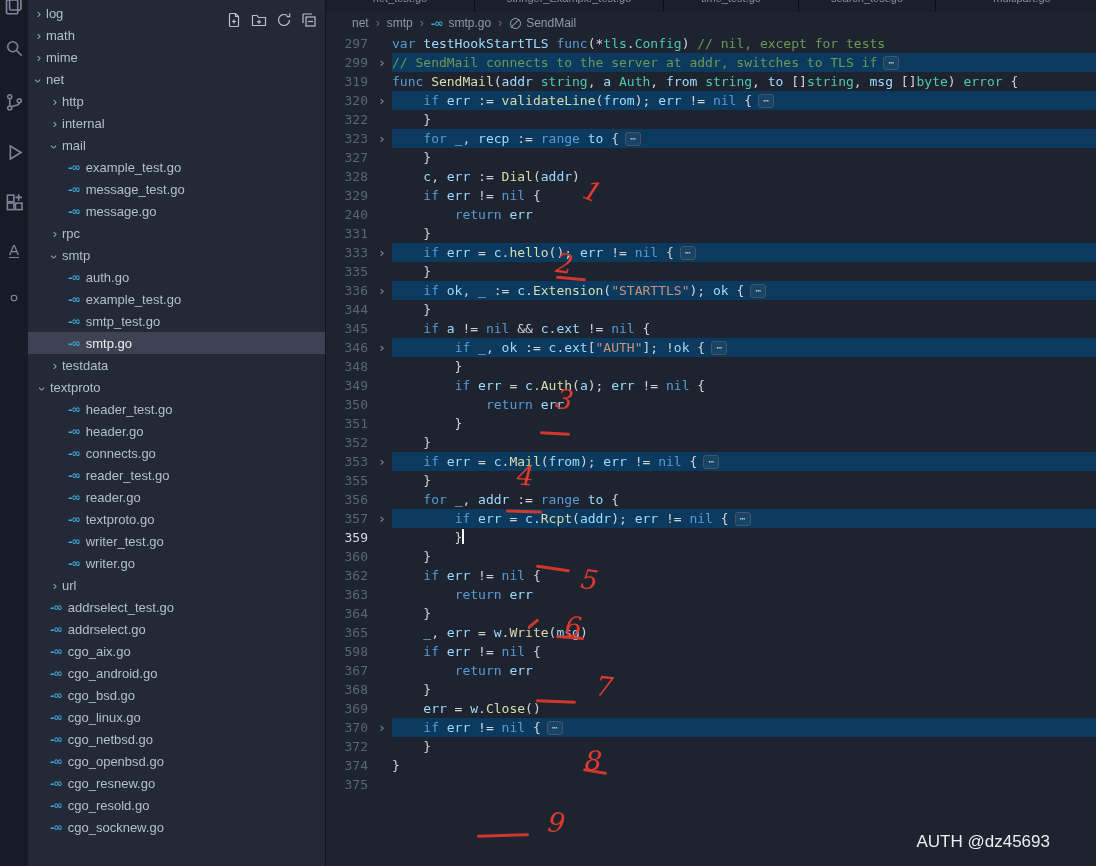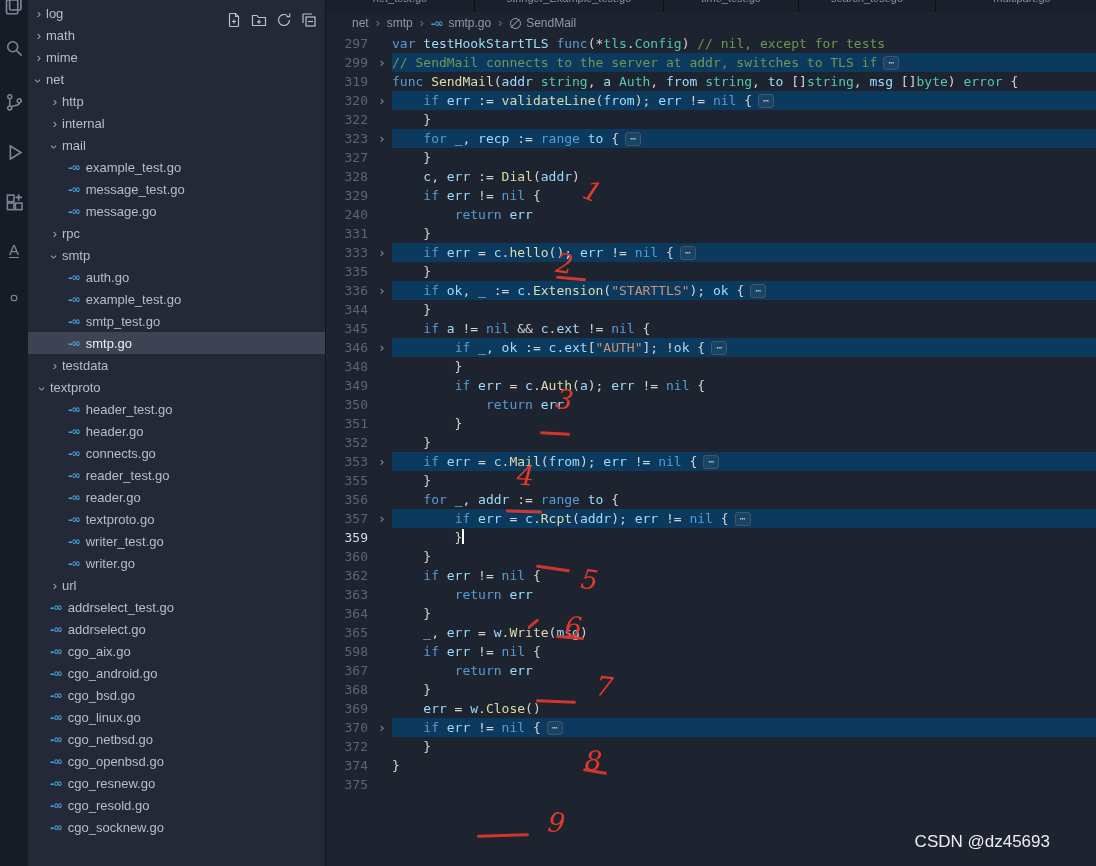--- a/index.html
+++ b/index.html
@@ -375,14 +375,14 @@
       <div class="astroke" style="left: 540px; top: 432px; width: 30px; transform: rotate(3deg);"></div>
       <div class="astroke" style="left: 506px; top: 510px; width: 36px; transform: rotate(2deg);"></div>
       <div class="astroke" style="left: 536px; top: 567px; width: 34px; transform: rotate(8deg);"></div>
       <div class="astroke" style="left: 527px; top: 622px; width: 13px; transform: rotate(-40deg);"></div>
       <div class="astroke" style="left: 556px; top: 636px; width: 28px; transform: rotate(5deg);"></div>
       <div class="astroke" style="left: 536px; top: 700px; width: 40px; transform: rotate(2deg);"></div>
       <div class="astroke" style="left: 583px; top: 770px; width: 24px; transform: rotate(10deg);"></div>
       <div class="astroke" style="left: 477px; top: 834px; width: 52px; transform: rotate(-2deg);"></div>
     </div>
 
-  <div class="watermark">CSDN @dz45693</div>
+  <div class="watermark">AUTH @dz45693</div>
 </div>
 
 </body></html>

